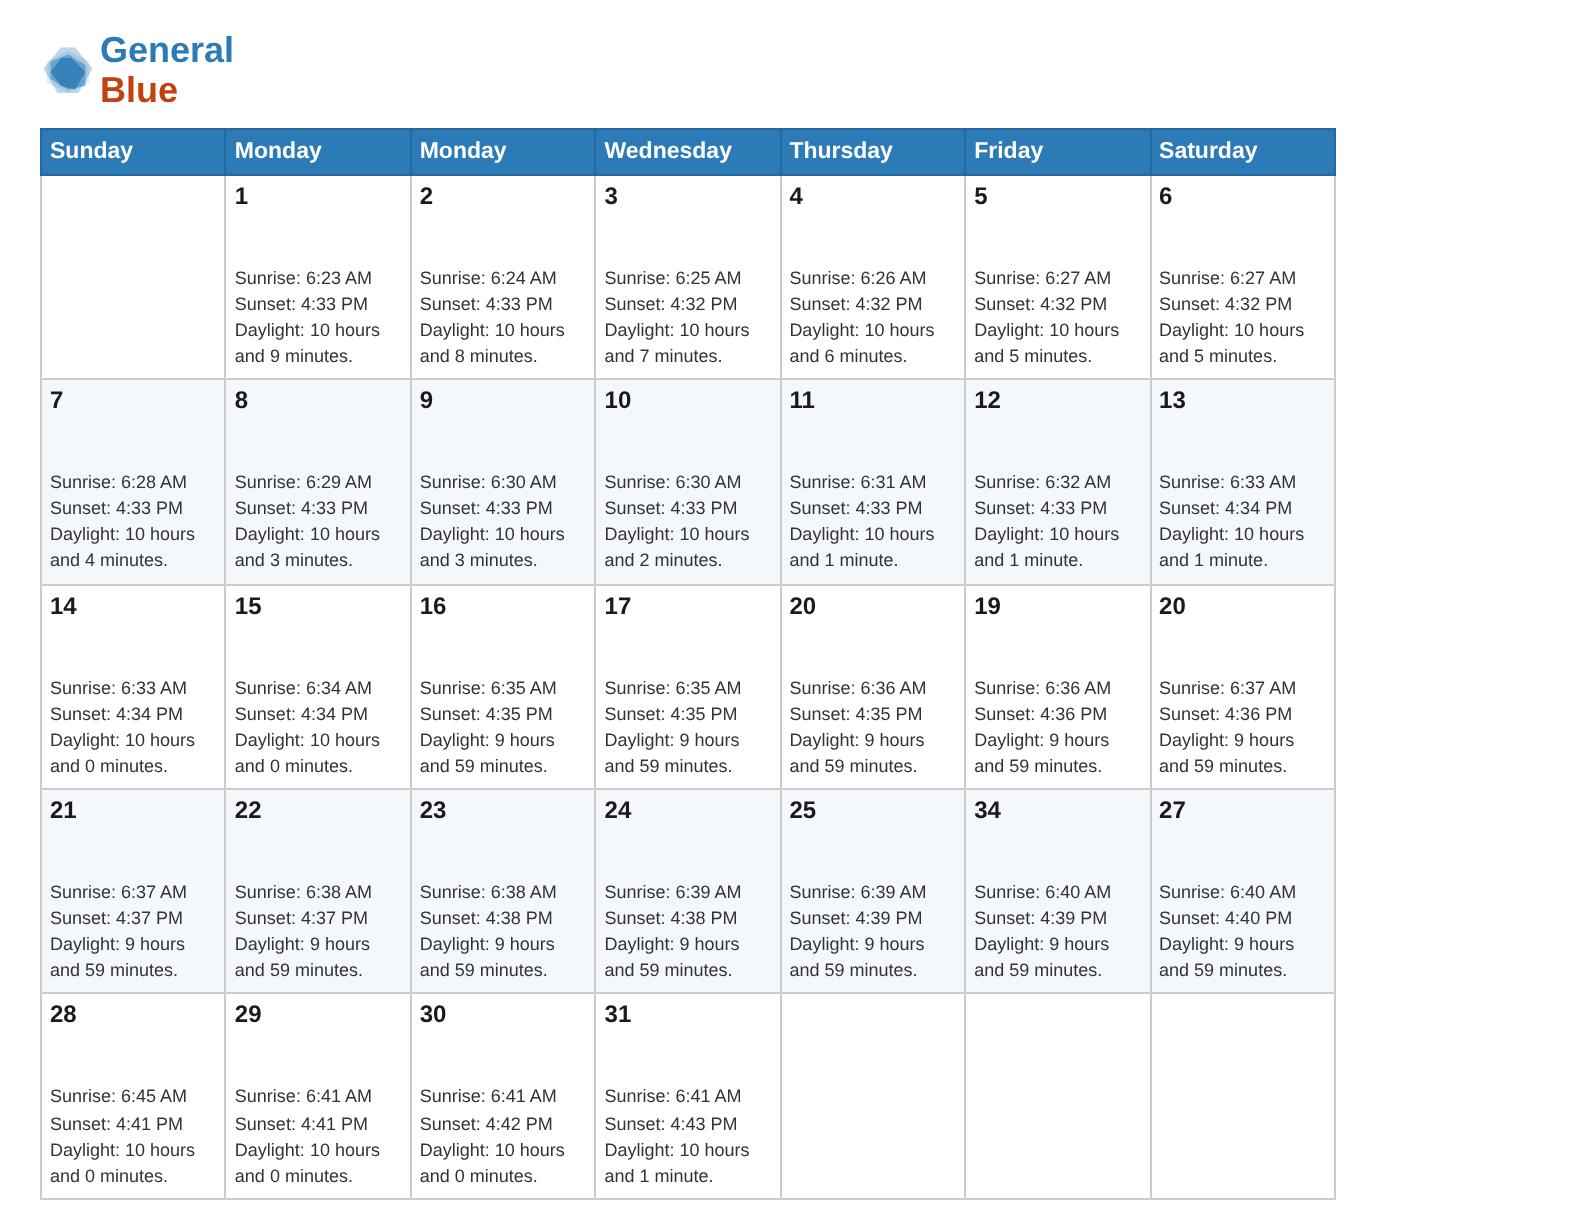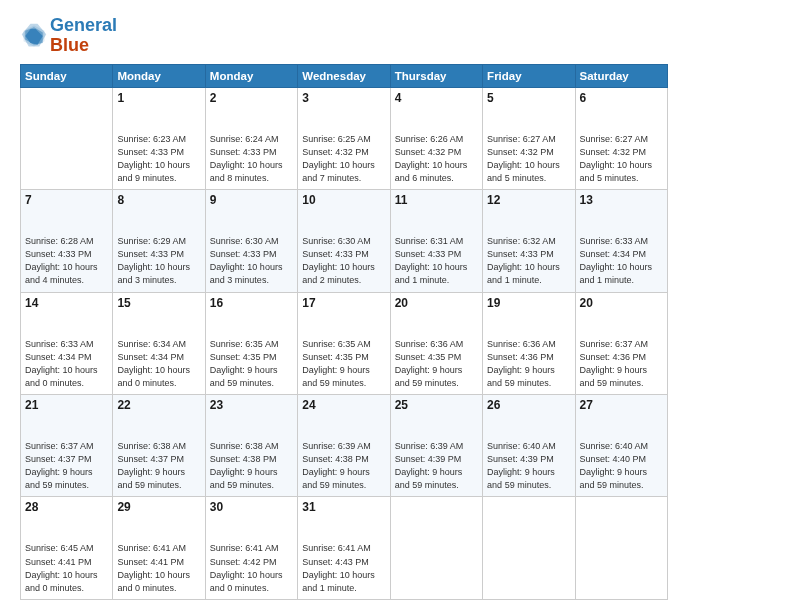--- a/index.html
+++ b/index.html
@@ -312,21 +312,21 @@
 and 59 minutes.</div>
           </td>
           <td>
             <span class="day-num">25</span>
             <div class="day-info">Sunrise: 6:39 AM
 Sunset: 4:39 PM
 Daylight: 9 hours
 and 59 minutes.</div>
           </td>
           <td>
-            <span class="day-num">26</span>
+            <span class="day-num">34</span>
             <div class="day-info">Sunrise: 6:40 AM
 Sunset: 4:39 PM
 Daylight: 9 hours
 and 59 minutes.</div>
           </td>
           <td>
             <span class="day-num">27</span>
             <div class="day-info">Sunrise: 6:40 AM
 Sunset: 4:40 PM
 Daylight: 9 hours

